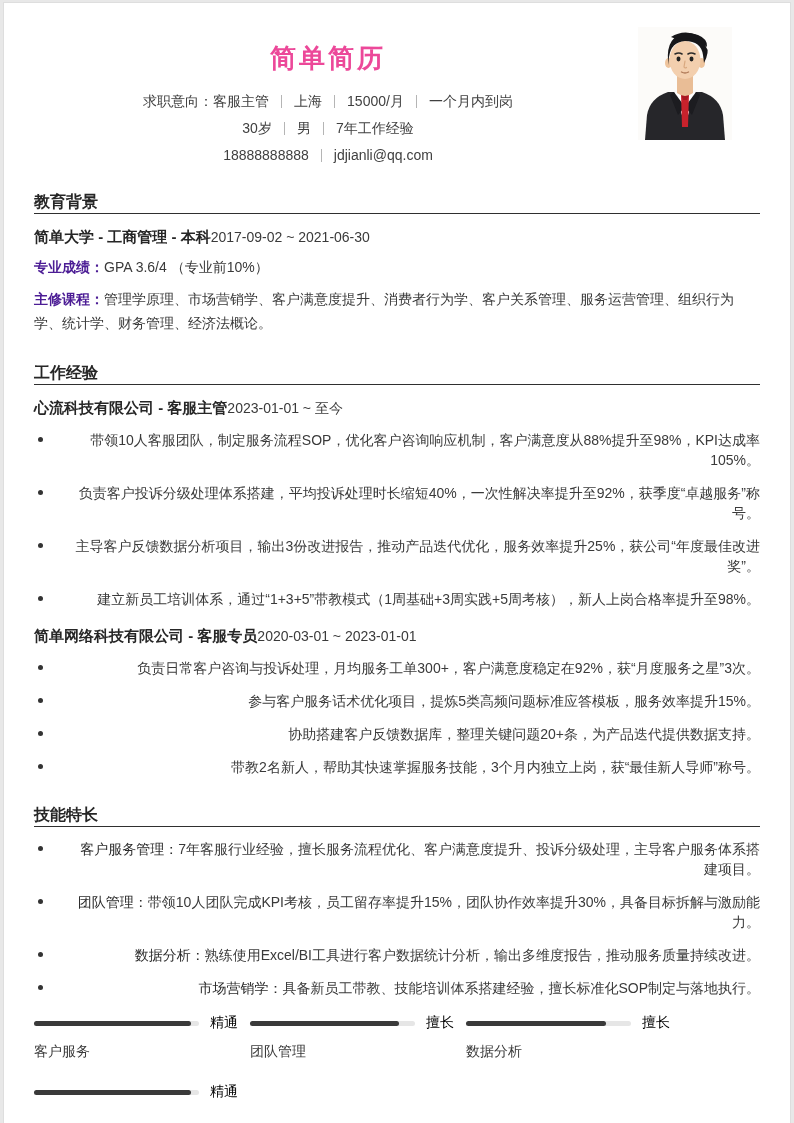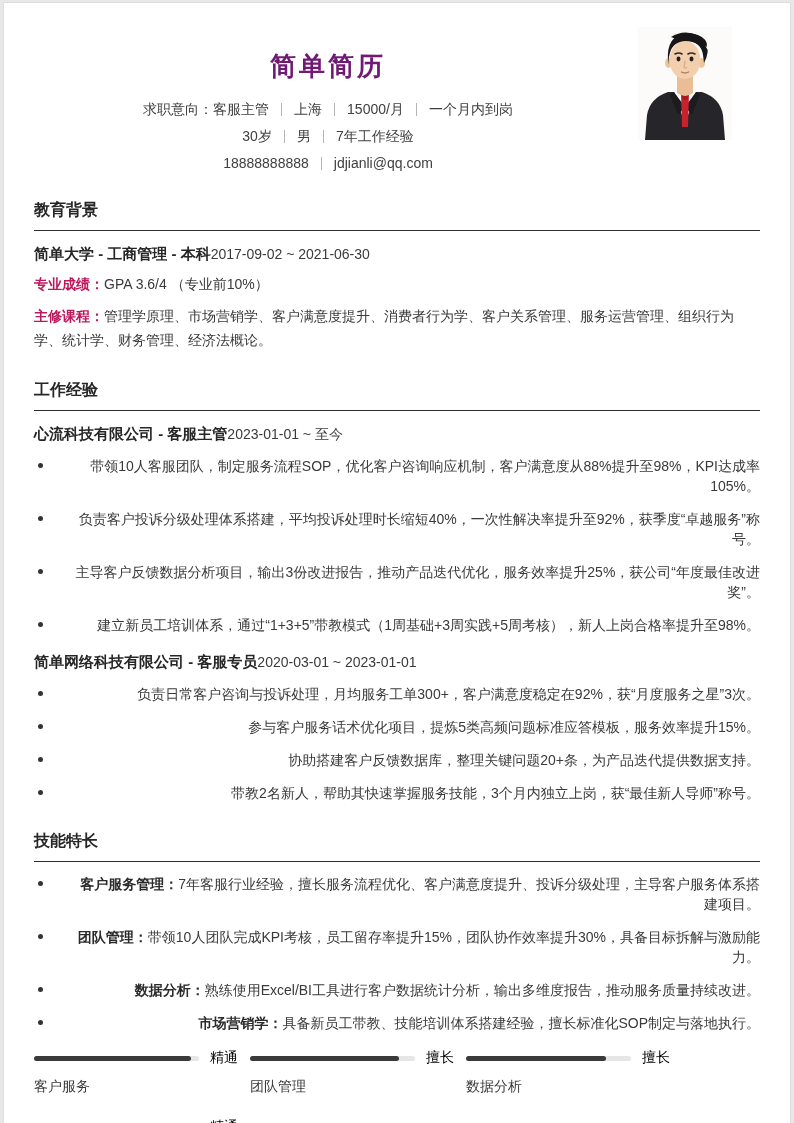--- a/index.html
+++ b/index.html
@@ -15,61 +15,61 @@
     margin: 2px auto;
     background: #ffffff;
     border: 1px solid #dedede;
     padding: 24px 30px 18px 30px;
   }
 
   
   .header { display: flex; align-items: flex-start; }
   .header-text { flex: 1; text-align: center; padding-top: 6px; }
   .resume-title {
-    font-size: 26px; font-weight: bold; color: #701a75;
-    margin: 16px 0 16px 0; letter-spacing: 3px;
+    font-size: 26px; font-weight: bold; color: #ec4899;
+    margin: 8px 0 16px 0; letter-spacing: 3px;
   }
   .info-line {
     display: flex; justify-content: center; align-items: center;
     font-size: 14px; color: #404040; margin-top: 9px; line-height: 18px;
   }
   .info-line:first-of-type { margin-top: 0; }
   .divider {
     display: inline-block; width: 1px; height: 13px;
     background: #b5b5b5; margin: 0 12px;
   }
   .photo-box { width: 94px; height: 113px; margin-left: 16px; margin-right: 28px; overflow: hidden; }
   .photo-box svg { display: block; }
 
   
   .section { margin-top: 28px; }
   .section-title {
     font-size: 16px; font-weight: bold; color: #262626;
-    padding-bottom: 9px; border-bottom: 1px solid #2f2f2f;
+    border-bottom: 1px solid #2f2f2f;
   }
   .entry-head {
     display: flex; align-items: baseline;
     margin-top: 14px;
   }
   .entry-name { font-size: 15px; font-weight: bold; color: #262626; }
   .entry-date { font-size: 14px; font-weight: normal; color: #3a3a3a; }
 
   .text-row { font-size: 14px; color: #3a3a3a; line-height: 24px; margin-top: 8px; }
-  .text-row .lbl { font-weight: bold; color: #be185d; }
+  .text-row .lbl { font-weight: bold; color: #4c1d95; }
 
   ul.blist { list-style: none; margin: 12px 0 0 0; padding: 0; text-align: right; }
   ul.blist li {
     position: relative; padding-left: 19px;
     font-size: 14px; color: #3a3a3a; line-height: 20px; margin-bottom: 13px;
   }
   ul.blist li::before {
     content: ""; position: absolute; left: 4px; top: 7px;
     width: 5px; height: 5px; border-radius: 50%; background: #333333;
   }
-  ul.blist li .lbl { font-weight: bold; color: #2b2b2b; margin-left: 20px; }
+  ul.blist li .lbl { font-weight: normal; color: #2b2b2b; margin-left: 20px; }
   .job + .job .entry-head { margin-top: 18px; }
 
   
   .bars {
     display: grid; grid-template-columns: repeat(3, 216px);
     margin-top: 16px;
   }
   .bar-item { margin-bottom: 22px; }
   .bar-row { display: flex; align-items: center; }
   .bar-track {

